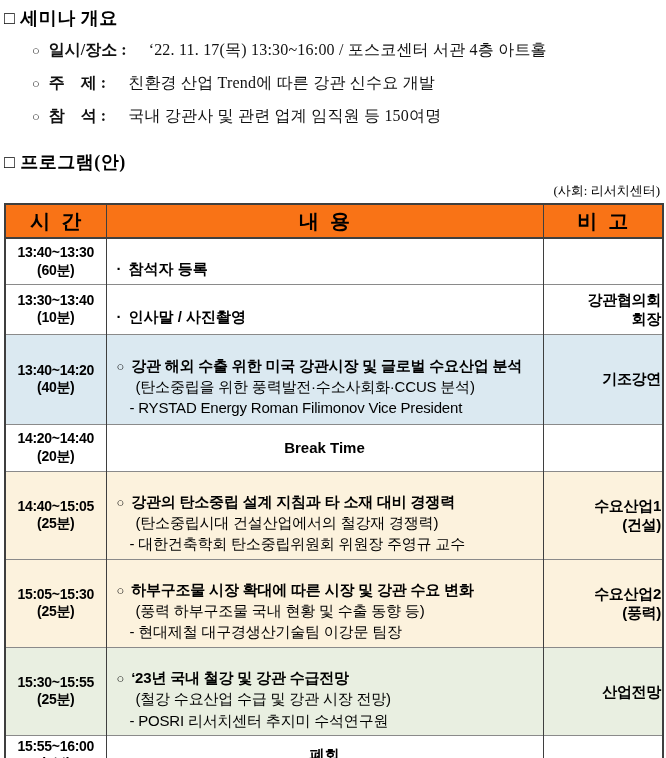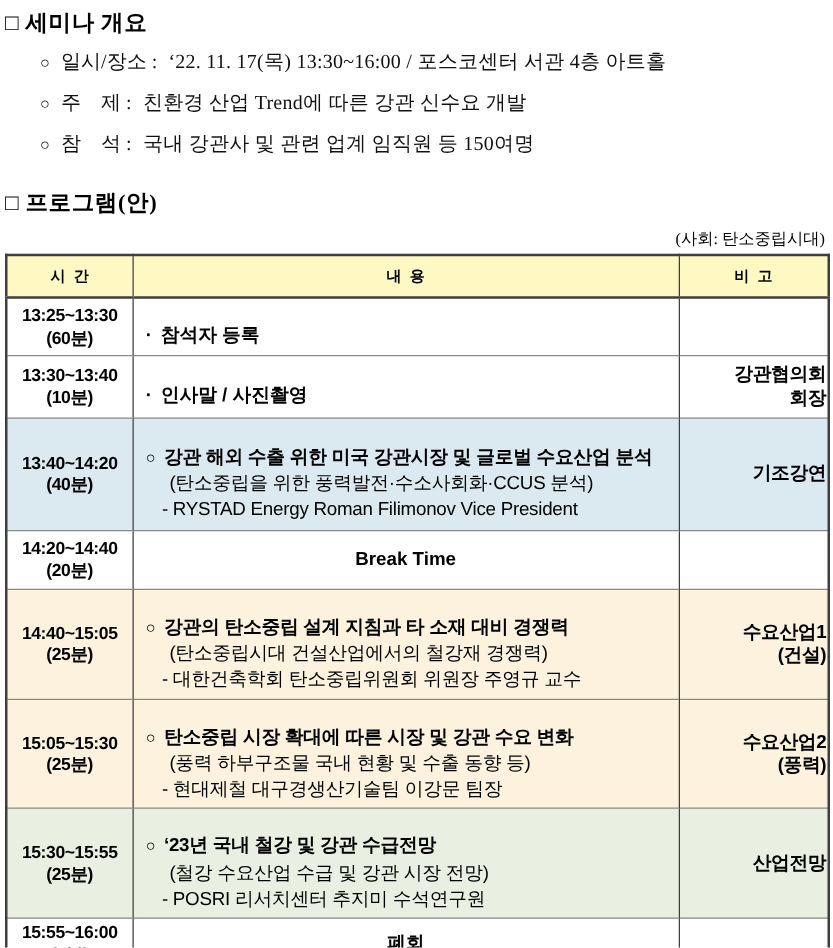--- a/index.html
+++ b/index.html
@@ -17,21 +17,21 @@
   .section-title {
     font-family: "Liberation Serif", serif;
     font-weight: bold;
     font-size: 18px;
     letter-spacing: 0.5px;
     color: #000;
   }
   .overview { margin: 10px 0 0 28px; font-family: "Liberation Serif", serif; font-size: 16px; }
   .ov-item { display: flex; align-items: baseline; margin-bottom: 12px; line-height: 1.3; }
   .ov-bullet { font-size: 13px; margin-right: 9px; flex: 0 0 auto; }
-  .ov-label { font-weight: normal; white-space: pre; margin-right: 9px; flex: 0 0 auto; }
+  .ov-label { font-weight: bold; white-space: pre; margin-right: 22px; flex: 0 0 auto; }
   .ov-value { white-space: pre; letter-spacing: 0.2px; }
 
   
   .program-title { margin-top: 24px; }
   .host-note {
     font-family: "Liberation Serif", serif;
     font-size: 13px;
     text-align: right;
     margin: 8px 2px 3px 0;
     color: #000;
@@ -41,22 +41,22 @@
     width: 658px;
     border-collapse: collapse;
     table-layout: fixed;
     border: 2px solid #3f3f3f;
   }
   col.c-time   { width: 101px; }
   col.c-body   { width: 437px; }
   col.c-remark { width: 120px; }
 
   thead th {
-    background: #fef9c3;
-    font-size: 12px;
+    background: #f97316;
+    font-size: 20px;
     font-weight: bold;
     white-space: pre;
     height: 34px;
     border-left: 1px solid #3f3f3f;
     border-right: 1px solid #3f3f3f;
     border-bottom: 2px solid #3f3f3f;
     color: #000;
   }
   tbody td {
     border-left: 1px solid #3f3f3f;
@@ -131,40 +131,40 @@
       <span class="ov-value">친환경 산업 Trend에 따른 강관 신수요 개발</span>
     </div>
     <div class="ov-item">
       <span class="ov-bullet">○</span>
       <span class="ov-label">참    석 :</span>
       <span class="ov-value">국내 강관사 및 관련 업계 임직원 등 150여명</span>
     </div>
   </div>
 
   <div class="section-title program-title">□ 프로그램(안)</div>
-  <div class="host-note">(사회: 탄소중립시대)</div>
+  <div class="host-note">(사회: 리서치센터)</div>
 
   <table class="program">
     <colgroup>
         <col class="c-time">
         <col class="c-body">
         <col class="c-remark">
       </colgroup>
     <thead>
       <tr>
         <th>시  간</th>
         <th>내  용</th>
         <th>비  고</th>
       </tr>
     </thead>
     <tbody>
 
       <tr class="bg-white">
         <td class="time">
-          <div>13:25~13:30</div>
+          <div>13:40~13:30</div>
           <div>(60분)</div>
         </td>
         <td class="content">
           <div class="c-simple"><span class="c-dot">·</span><span>참석자 등록</span></div>
         </td>
         <td class="remark"></td>
       </tr>
 
       <tr class="bg-white">
         <td class="time">
@@ -213,21 +213,21 @@
         <td class="remark">수요산업1
 (건설)</td>
       </tr>
 
       <tr class="bg-cream">
         <td class="time">
           <div>15:05~15:30</div>
           <div>(25분)</div>
         </td>
         <td class="content">
-          <div class="c-title"><span class="c-circ">○</span><span>탄소중립 시장 확대에 따른 시장 및 강관 수요 변화</span></div>
+          <div class="c-title"><span class="c-circ">○</span><span>하부구조물 시장 확대에 따른 시장 및 강관 수요 변화</span></div>
           <div class="c-sub">(풍력 하부구조물 국내 현황 및 수출 동향 등)</div>
           <div class="c-speaker">- 현대제철 대구경생산기술팀 이강문 팀장</div>
         </td>
         <td class="remark">수요산업2
 (풍력)</td>
       </tr>
 
       <tr class="bg-green">
         <td class="time">
           <div>15:30~15:55</div>

